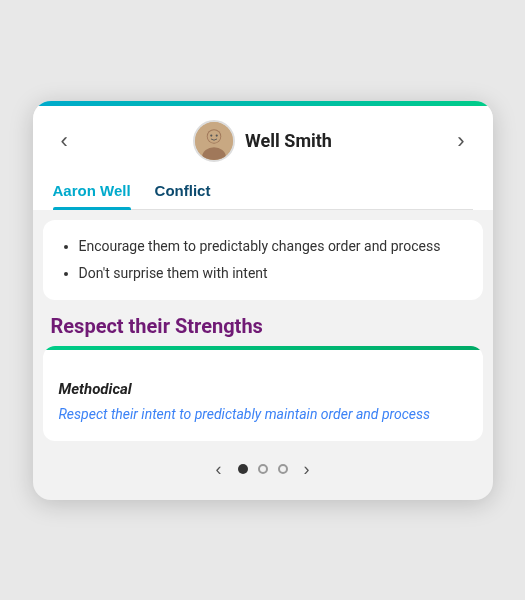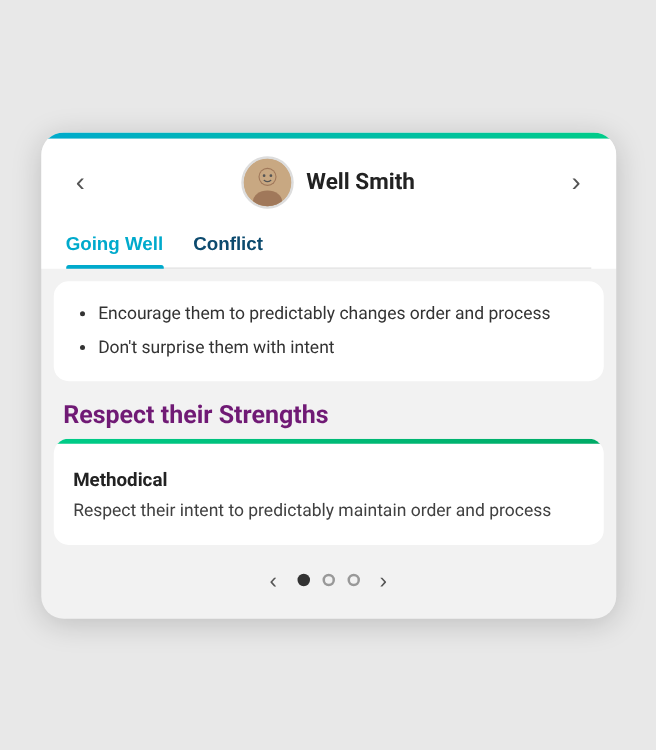--- a/index.html
+++ b/index.html
@@ -153,33 +153,34 @@
       border-radius: 12px;
       overflow: hidden;
     }
 
     .strength-bar {
       height: 4px;
       background: linear-gradient(to right, #00cc88, #00aa66);
     }
 
     .strength-content {
-      padding: 20px 16px 16px 16px;
+      padding: 30px 16px 16px 16px;
+      font-style: italic;
     }
 
     .strength-title {
       font-size: 15px;
       font-weight: 700;
       color: #222;
       margin-bottom: 6px;
     }
 
     .strength-desc {
       font-size: 14px;
-      color: #404040;
+      color: #3b82f6;
       line-height: 1.5;
     }
 
     .pagination {
       display: flex;
       align-items: center;
       justify-content: center;
       gap: 10px;
       padding: 16px 0 18px 0;
     }
@@ -231,21 +232,21 @@
             <path d="M18 19 Q21 21.5 24 19" stroke="#555" stroke-width="1" fill="none" stroke-linecap="round"></path>
           </svg>
         </div>
         <span class="user-name">Well Smith</span>
       </div>
 
       <button class="nav-arrow">›</button>
     </div>
 
     <div class="tabs">
-      <button class="tab active">Going Well</button>
+      <button class="tab active">Aaron Well</button>
       <button class="tab">Conflict</button>
     </div>
   </div>
 
   <div class="card-body">
     <div class="section-white">
       <ul class="bullet-list">
         <li>Encourage them to predictably changes order and process</li>
         <li>Don't surprise them with intent</li>
       </ul>

